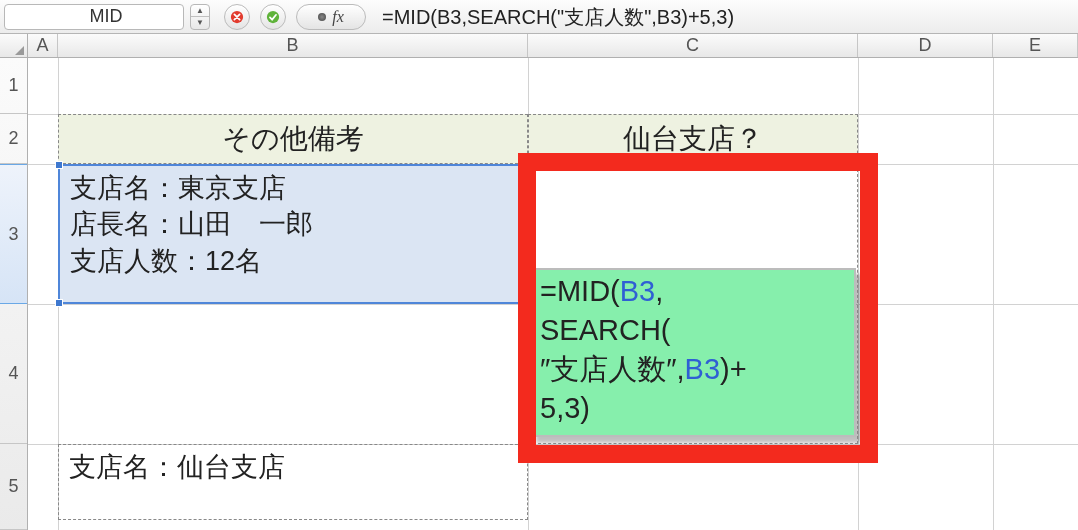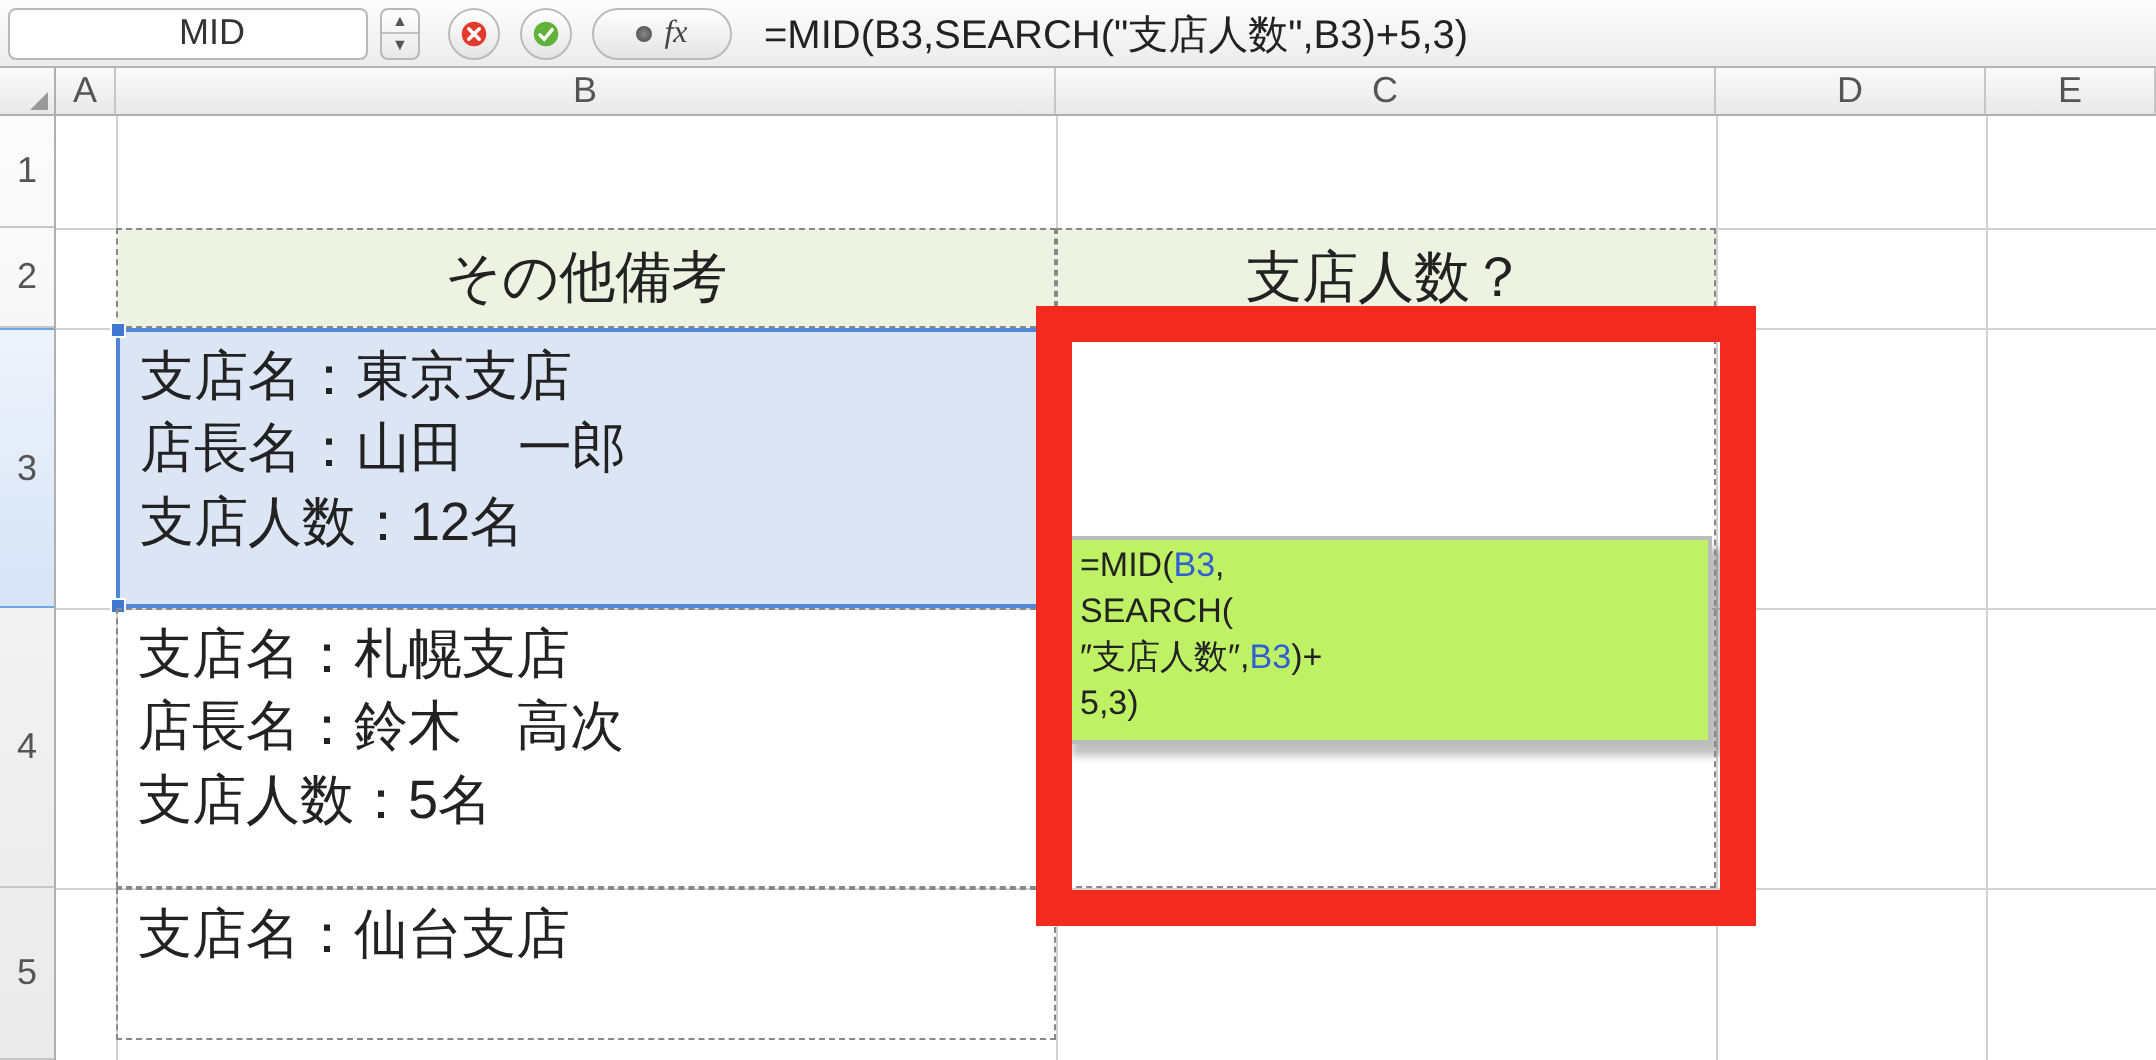--- a/index.html
+++ b/index.html
@@ -188,24 +188,24 @@
   .data-cell.selected {
     background: #dbe5f3;
     border: 2px solid #4f86d9 !important;
   }
   .handle {
     position:absolute;width:8px;height:8px;background:#3e78cf;border:1px solid #fff;
   }
 
   .formula-overlay {
     position:absolute;
-    background:#bef264;
+    background:#86efac;
     border: 2px solid #bcbcbc;
     box-shadow: 6px 6px 4px rgba(0,0,0,0.25);
-    font-size: 17px;
+    font-size: 29px;
     color:#222;
     padding: 2px 8px 6px 8px;
     line-height: 1.35;
   }
   .formula-overlay .blue { color:#2f5fd4; }
 
   .red-box {
     position:absolute;
     border: 18px solid #f32a1e;
     pointer-events:none;
@@ -265,33 +265,30 @@
       <div class="gridline-col" style="left:830px"></div>
       <div class="gridline-col" style="left:965px"></div>
 
       <div class="gridline-row" style="top:56px"></div>
       <div class="gridline-row" style="top:106px"></div>
       <div class="gridline-row" style="top:246px"></div>
       <div class="gridline-row" style="top:386px"></div>
 
       <div class="cell header-cell" style="left:30px;top:56px;width:470px;height:50px">その他備考</div>
 
-      <div class="cell header-cell" style="left:500px;top:56px;width:330px;height:50px">支店人数？</div>
+      <div class="cell header-cell" style="left:500px;top:56px;width:330px;height:50px">仙台支店？</div>
 
       <div class="cell data-cell selected" style="left:30px;top:106px;width:470px;height:140px">支店名：東京支店
 店長名：山田　一郎
 支店人数：12名</div>
       <div class="handle" style="left:27px;top:103px"></div>
       <div class="handle" style="left:496px;top:103px"></div>
       <div class="handle" style="left:27px;top:241px"></div>
       <div class="handle" style="left:496px;top:241px"></div>
 
-      <div class="cell data-cell" style="left:30px;top:246px;width:470px;height:140px">支店名：札幌支店
-店長名：鈴木　高次
-支店人数：5名</div>
 
       <div class="cell data-cell" style="left:30px;top:386px;width:470px;height:76px">支店名：仙台支店</div>
 
       <div class="formula-overlay" id="formula-ov" style="left: 502px; top: 210px; width: 326px; white-space: pre;"><span>=MID(</span><span class="blue">B3</span><span>,
 SEARCH(
 ″支店人数″,</span><span class="blue">B3</span><span>)+
 5,3)</span></div>
 
       <div style="position:absolute;left:500px;top:106px;width:330px;height:280px;border:1px dashed #888;pointer-events:none"></div>
 

